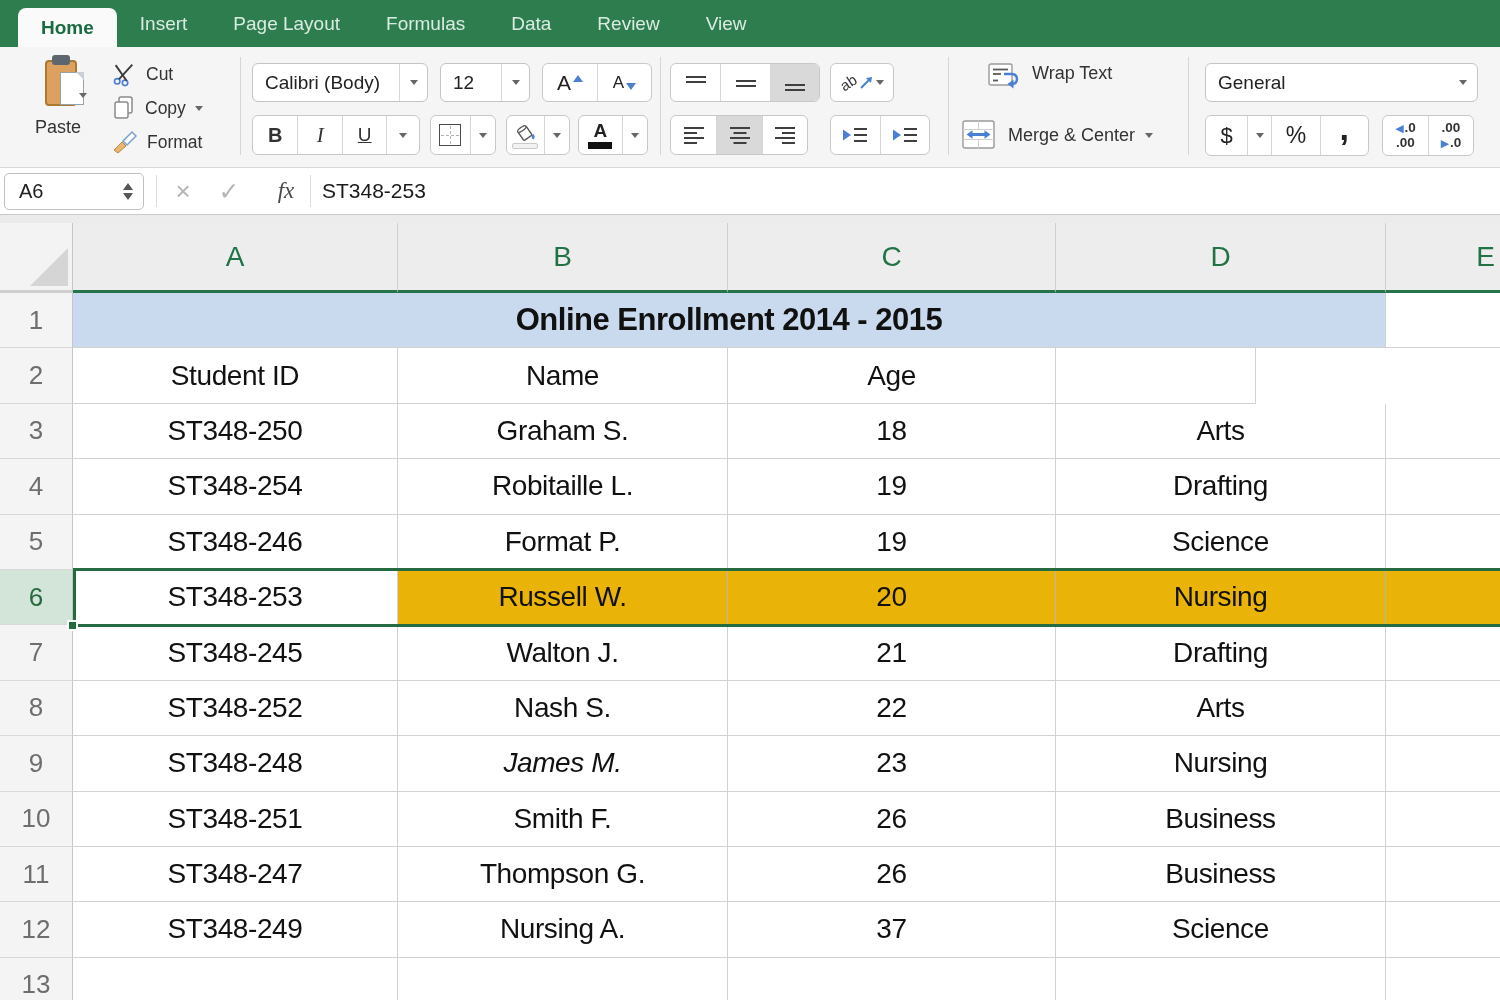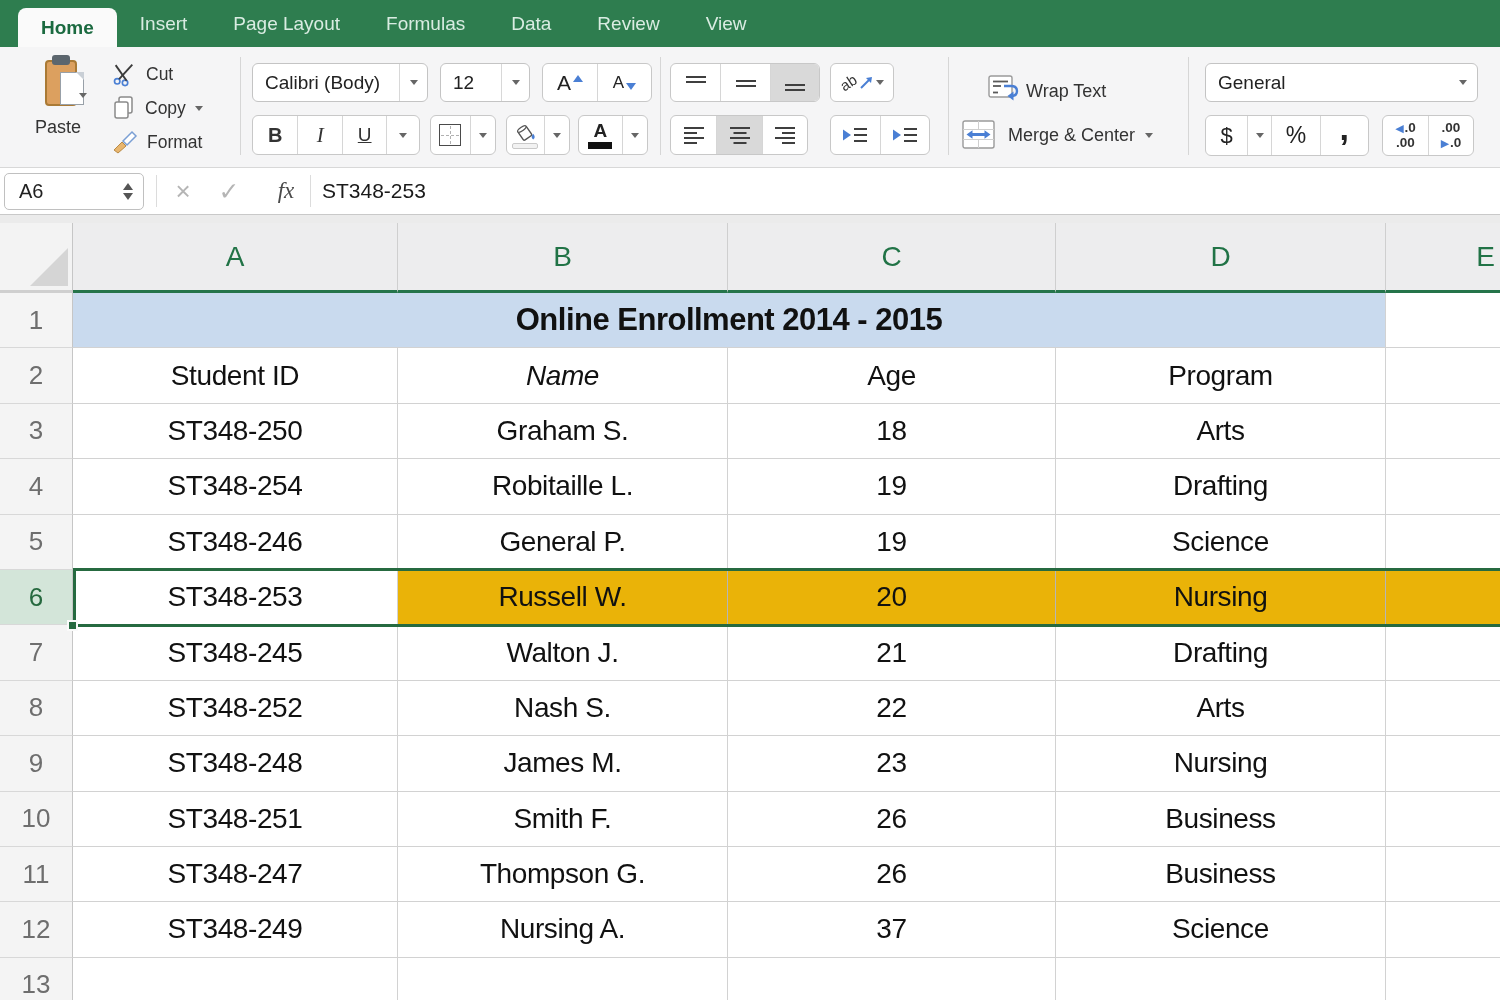--- a/index.html
+++ b/index.html
@@ -65,21 +65,21 @@
   .fontcolorbtn { position:absolute; left:578px; top:68px; width:70px; height:40px; }
   .fcol-a { font-size:19px; font-weight:700; color:#222; line-height:1; }
   .fcol-bar { width:24px; height:6.5px; background:#111; margin-top:2px; }
 
   .valign { position:absolute; left:670px; top:16px; width:150px; height:39px; }
   .orient { position:absolute; left:830px; top:16px; width:64px; height:39px; gap:3px; display:flex; align-items:center; justify-content:center; }
   .ab { display:inline-block; transform:rotate(-33deg); font-size:15px; color:#333; }
   .halign { position:absolute; left:670px; top:68px; width:138px; height:40px; }
   .indent { position:absolute; left:830px; top:68px; width:100px; height:40px; }
 
-  .wrapline  { position:absolute; left:962px; top:16px; height:39px; display:flex; align-items:flex-end; gap:4px;padding-left:26px; }
+  .wrapline  { position:absolute; left:962px; top:16px; height:39px; display:flex; align-items:flex-start; gap:10px;padding-left:26px; }
   .mergeline { position:absolute; left:962px; top:68px; height:40px; display:flex; align-items:center; gap:10px; }
   .wm-lbl { font-size:18px; color:#333; }
 
   .moneyseg { position:absolute; left:1205px; top:68px; width:164px; height:41px; }
   .m-dollar { font-size:22px; color:#222; }
   .m-pct { font-size:23px; color:#222; }
   .m-comma { font-size:34px; font-weight:700; color:#222; transform:translateY(-7px); }
   .decseg { position:absolute; left:1382px; top:68px; width:92px; height:41px; }
   .dec-lines { display:flex; flex-direction:column; line-height:1.08; font-size:13.5px; font-weight:700; color:#333; align-items:center; }
   .dec-lines .blue { color:#4a7fd4; font-size:11px; margin-right:1px; }
@@ -428,23 +428,22 @@
     </div>
   <div id="grid-rows">
       <div class="srow">
         <div class="rowh">1</div>
         <div class="cell title-cell" style="width: 1313px;">Online Enrollment 2014 - 2015</div>
         <div class="cell" style="width: 200px;"></div>
       </div>
       <div class="srow">
         <div class="rowh">2</div>
         <div class="cell" style="width: 325px;">Student ID</div>
-        <div class="cell" style="width: 330px; font-style: italic;">Name</div>
+        <div class="cell" style="width: 330px;">Name</div>
         <div class="cell" style="width: 328px;">Age</div>
-        <div class="cell" style="width: 330px;">Program</div>
         <div class="cell" style="width: 200px;"></div>
       </div>
       <div class="srow">
         <div class="rowh">3</div>
         <div class="cell" style="width: 325px;">ST348-250</div>
         <div class="cell" style="width: 330px;">Graham S.</div>
         <div class="cell" style="width: 328px;">18</div>
         <div class="cell" style="width: 330px;">Arts</div>
         <div class="cell" style="width: 200px;"></div>
       </div>
@@ -452,21 +451,21 @@
         <div class="rowh">4</div>
         <div class="cell" style="width: 325px;">ST348-254</div>
         <div class="cell" style="width: 330px;">Robitaille L.</div>
         <div class="cell" style="width: 328px;">19</div>
         <div class="cell" style="width: 330px;">Drafting</div>
         <div class="cell" style="width: 200px;"></div>
       </div>
       <div class="srow">
         <div class="rowh">5</div>
         <div class="cell" style="width: 325px;">ST348-246</div>
-        <div class="cell" style="width: 330px;">General P.</div>
+        <div class="cell" style="width: 330px;">Format P.</div>
         <div class="cell" style="width: 328px;">19</div>
         <div class="cell" style="width: 330px;">Science</div>
         <div class="cell" style="width: 200px;"></div>
       </div>
       <div class="srow selected">
         <div class="rowh sel">6</div>
         <div class="cell active-cell" style="width: 325px;">ST348-253</div>
         <div class="cell sel-fill" style="width: 330px;">Russell W.</div>
         <div class="cell sel-fill" style="width: 328px;">20</div>
         <div class="cell sel-fill" style="width: 330px;">Nursing</div>
@@ -486,21 +485,21 @@
         <div class="rowh">8</div>
         <div class="cell" style="width: 325px;">ST348-252</div>
         <div class="cell" style="width: 330px;">Nash S.</div>
         <div class="cell" style="width: 328px;">22</div>
         <div class="cell" style="width: 330px;">Arts</div>
         <div class="cell" style="width: 200px;"></div>
       </div>
       <div class="srow">
         <div class="rowh">9</div>
         <div class="cell" style="width: 325px;">ST348-248</div>
-        <div class="cell" style="width: 330px;">James M.</div>
+        <div class="cell" style="width: 330px; font-style: italic;">James M.</div>
         <div class="cell" style="width: 328px;">23</div>
         <div class="cell" style="width: 330px;">Nursing</div>
         <div class="cell" style="width: 200px;"></div>
       </div>
       <div class="srow">
         <div class="rowh">10</div>
         <div class="cell" style="width: 325px;">ST348-251</div>
         <div class="cell" style="width: 330px;">Smith F.</div>
         <div class="cell" style="width: 328px;">26</div>
         <div class="cell" style="width: 330px;">Business</div>

